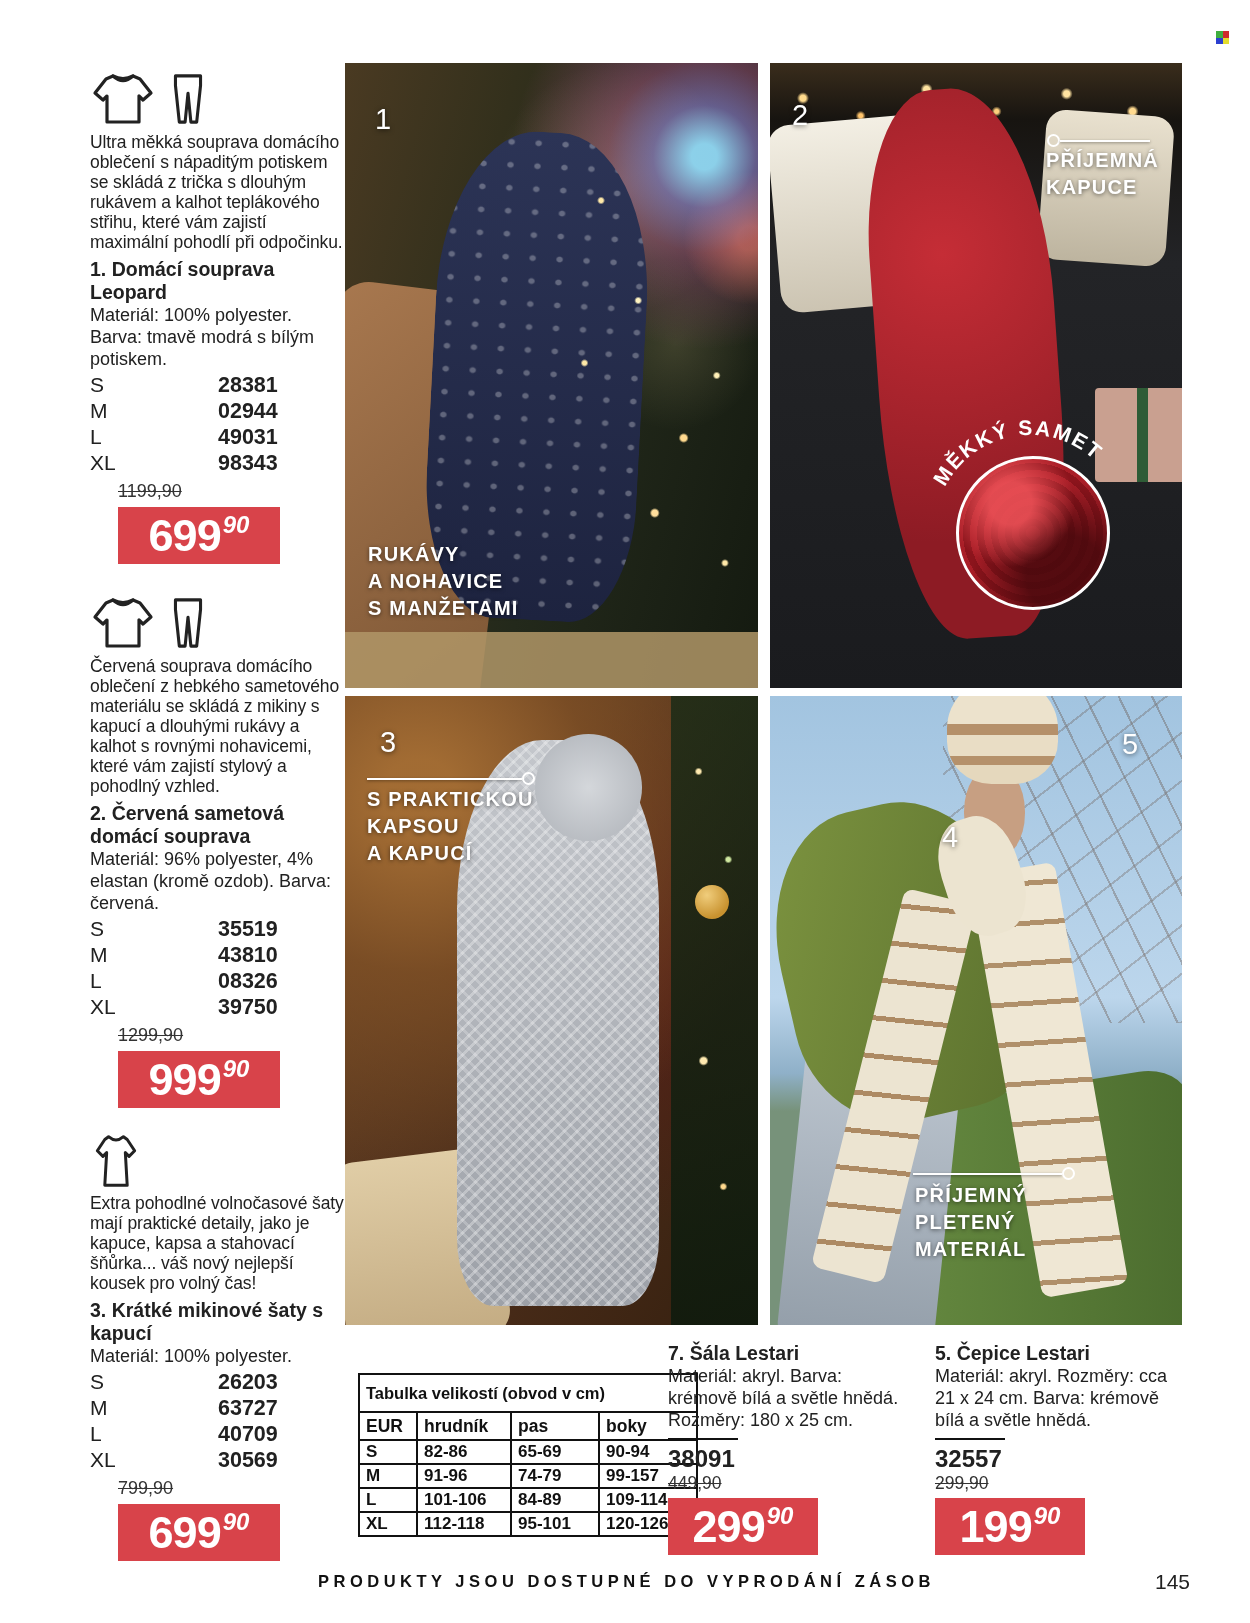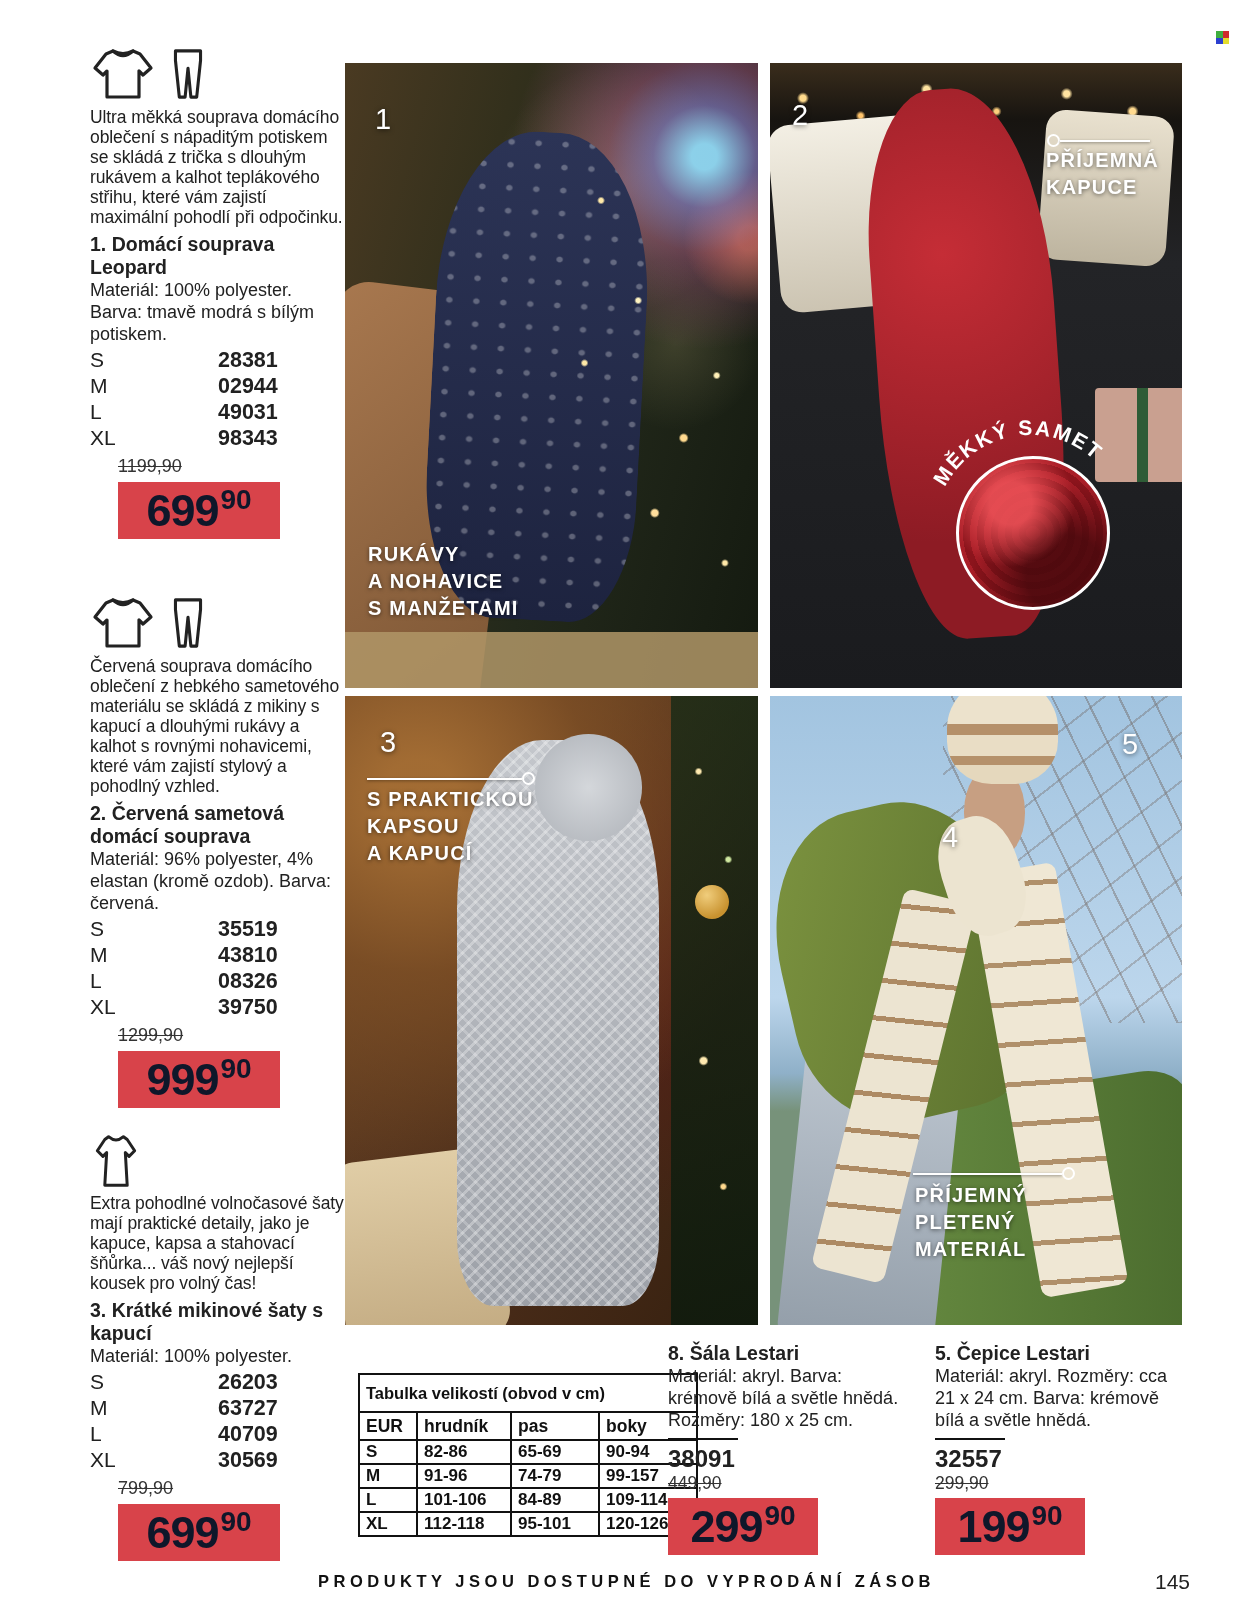--- a/index.html
+++ b/index.html
@@ -16,24 +16,24 @@
   .gicons{display:flex;gap:12px;height:54px;align-items:flex-start;margin-bottom:6px;}
   .gicons svg{stroke:#222;fill:none;stroke-width:3.2;stroke-linejoin:round;stroke-linecap:round;}
   .intro{margin:0;font-size:17.5px;line-height:20px;letter-spacing:-0.1px;}
   .ptitle{margin:6px 0 0 0;font-size:19.5px;line-height:23px;font-weight:bold;}
   .pdet{margin:0;font-size:18px;line-height:22px;}
   .sizes{margin-top:2px;}
   .srow{display:flex;align-items:center;height:26px;width:230px;}
   .srow .sz{font-size:21px;width:128px;}
   .srow .code{font-size:21.5px;font-weight:bold;}
   .old{margin:5px 0 0 28px;font-size:18px;color:#333;text-decoration:line-through;height:22px;}
-  .badge{margin:4px 0 0 28px;width:162px;height:57px;background:#d8434a;color:#0f172a;
+  .badge{margin:4px 0 0 28px;width:162px;height:57px;background:#d8434a;color:#ffffff;
          display:flex;align-items:center;justify-content:center;}
   .badge .big{font-size:45px;font-weight:bold;letter-spacing:-1px;line-height:1;}
-  .badge .sup{font-size:28px;font-weight:bold;transform:translateY(-11px);margin-left:2px;line-height:1;}
+  .badge .sup{font-size:24px;font-weight:bold;transform:translateY(-11px);margin-left:2px;line-height:1;font-style:italic;}
 
   
   .photo{position:absolute;overflow:hidden;background:#444;}
   .ph1{left:345px;top:63px;width:413px;height:625px;}
   .ph2{left:770px;top:63px;width:412px;height:625px;}
   .ph3{left:345px;top:696px;width:413px;height:629px;}
   .ph4{left:770px;top:696px;width:412px;height:629px;}
   .art{position:absolute;}
   .photo-num{position:absolute;color:#fff;font-size:29px;text-shadow:0 1px 5px rgba(0,0,0,.6);}
   .caption{position:absolute;color:#fff;font-weight:bold;font-size:20px;line-height:27px;
@@ -157,21 +157,21 @@
 
 <div class="page">
 
   <div class="brandmark">
     <i style="background:#3fae3f"></i>
     <i style="background:#cf2b2b"></i>
     <i style="background:#2b3fd0"></i>
     <i style="background:#e3dd2e"></i>
   </div>
 
-  <section class="col" style="top:47px">
+  <section class="col" style="top:72px">
     <div class="gicons">
       <svg width="66" height="54" viewBox="0 0 64 54">
         <path d="M22 4 Q32 13 42 4 L49 7 60 21 52 28 48 24 48 50 16 50 16 24 12 28 4 21 15 7 Z"></path>
         <path d="M22 4 Q32 9 42 4"></path>
       </svg>
       <svg width="40" height="54" viewBox="0 0 40 56">
         <path d="M7 4 H33 V14 L29 52 H23 L20 22 17 52 H11 L7 14 Z"></path>
       </svg>
     </div>
     <p class="intro">Ultra měkká souprava domácího oblečení s nápaditým potiskem se skládá z trička s dlouhým rukávem a kalhot teplákového střihu, které vám zajistí maximální pohodlí při odpočinku.</p>
@@ -385,21 +385,21 @@
     <tr class="dr">
       <td>XL</td>
       <td>112-118</td>
       <td>95-101</td>
       <td>120-126</td>
     </tr>
   </tbody>
     </table>
 
   <section class="bcol" style="left:668px">
-    <h3 class="ptitle">8. Šála Lestari</h3>
+    <h3 class="ptitle">7. Šála Lestari</h3>
     <p class="pdet">Materiál: akryl. Barva: krémově bílá a světle hnědá. Rozměry: 180 x 25 cm.</p>
     <div class="divider"></div>
     <div class="bcode">38091</div>
     <div class="bold-old">449,90</div>
     <div class="badge">
       <span class="big">299</span>
       <span class="sup">90</span>
     </div>
   </section>
 

